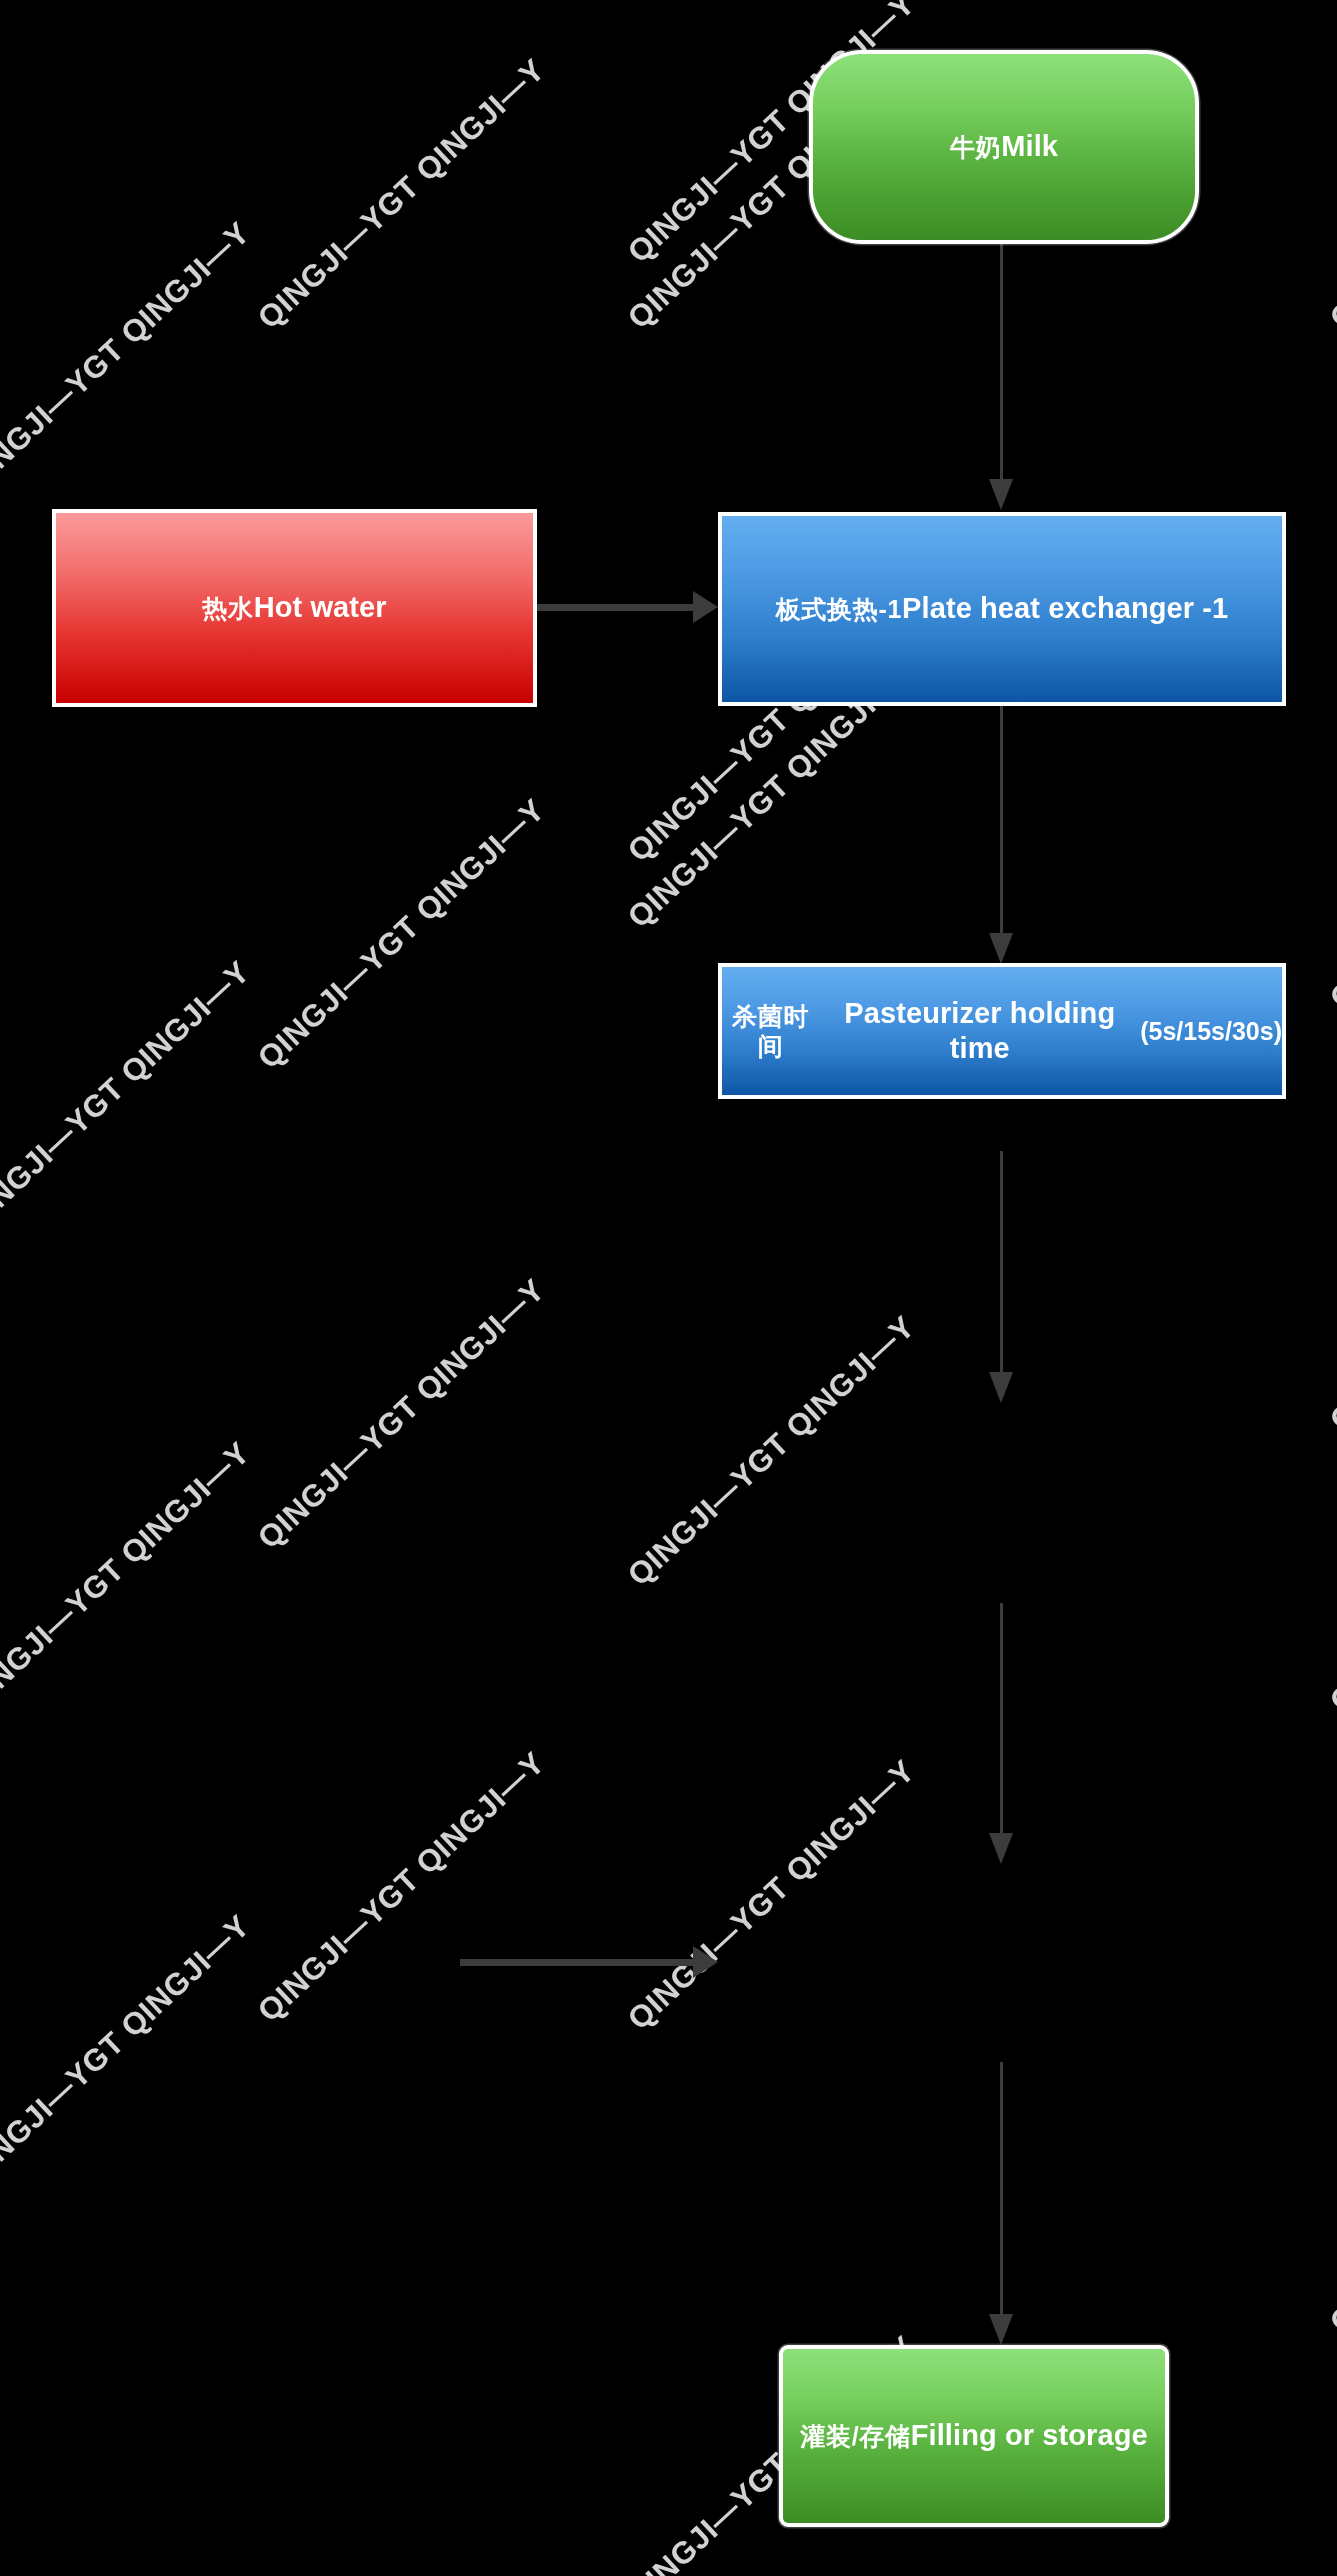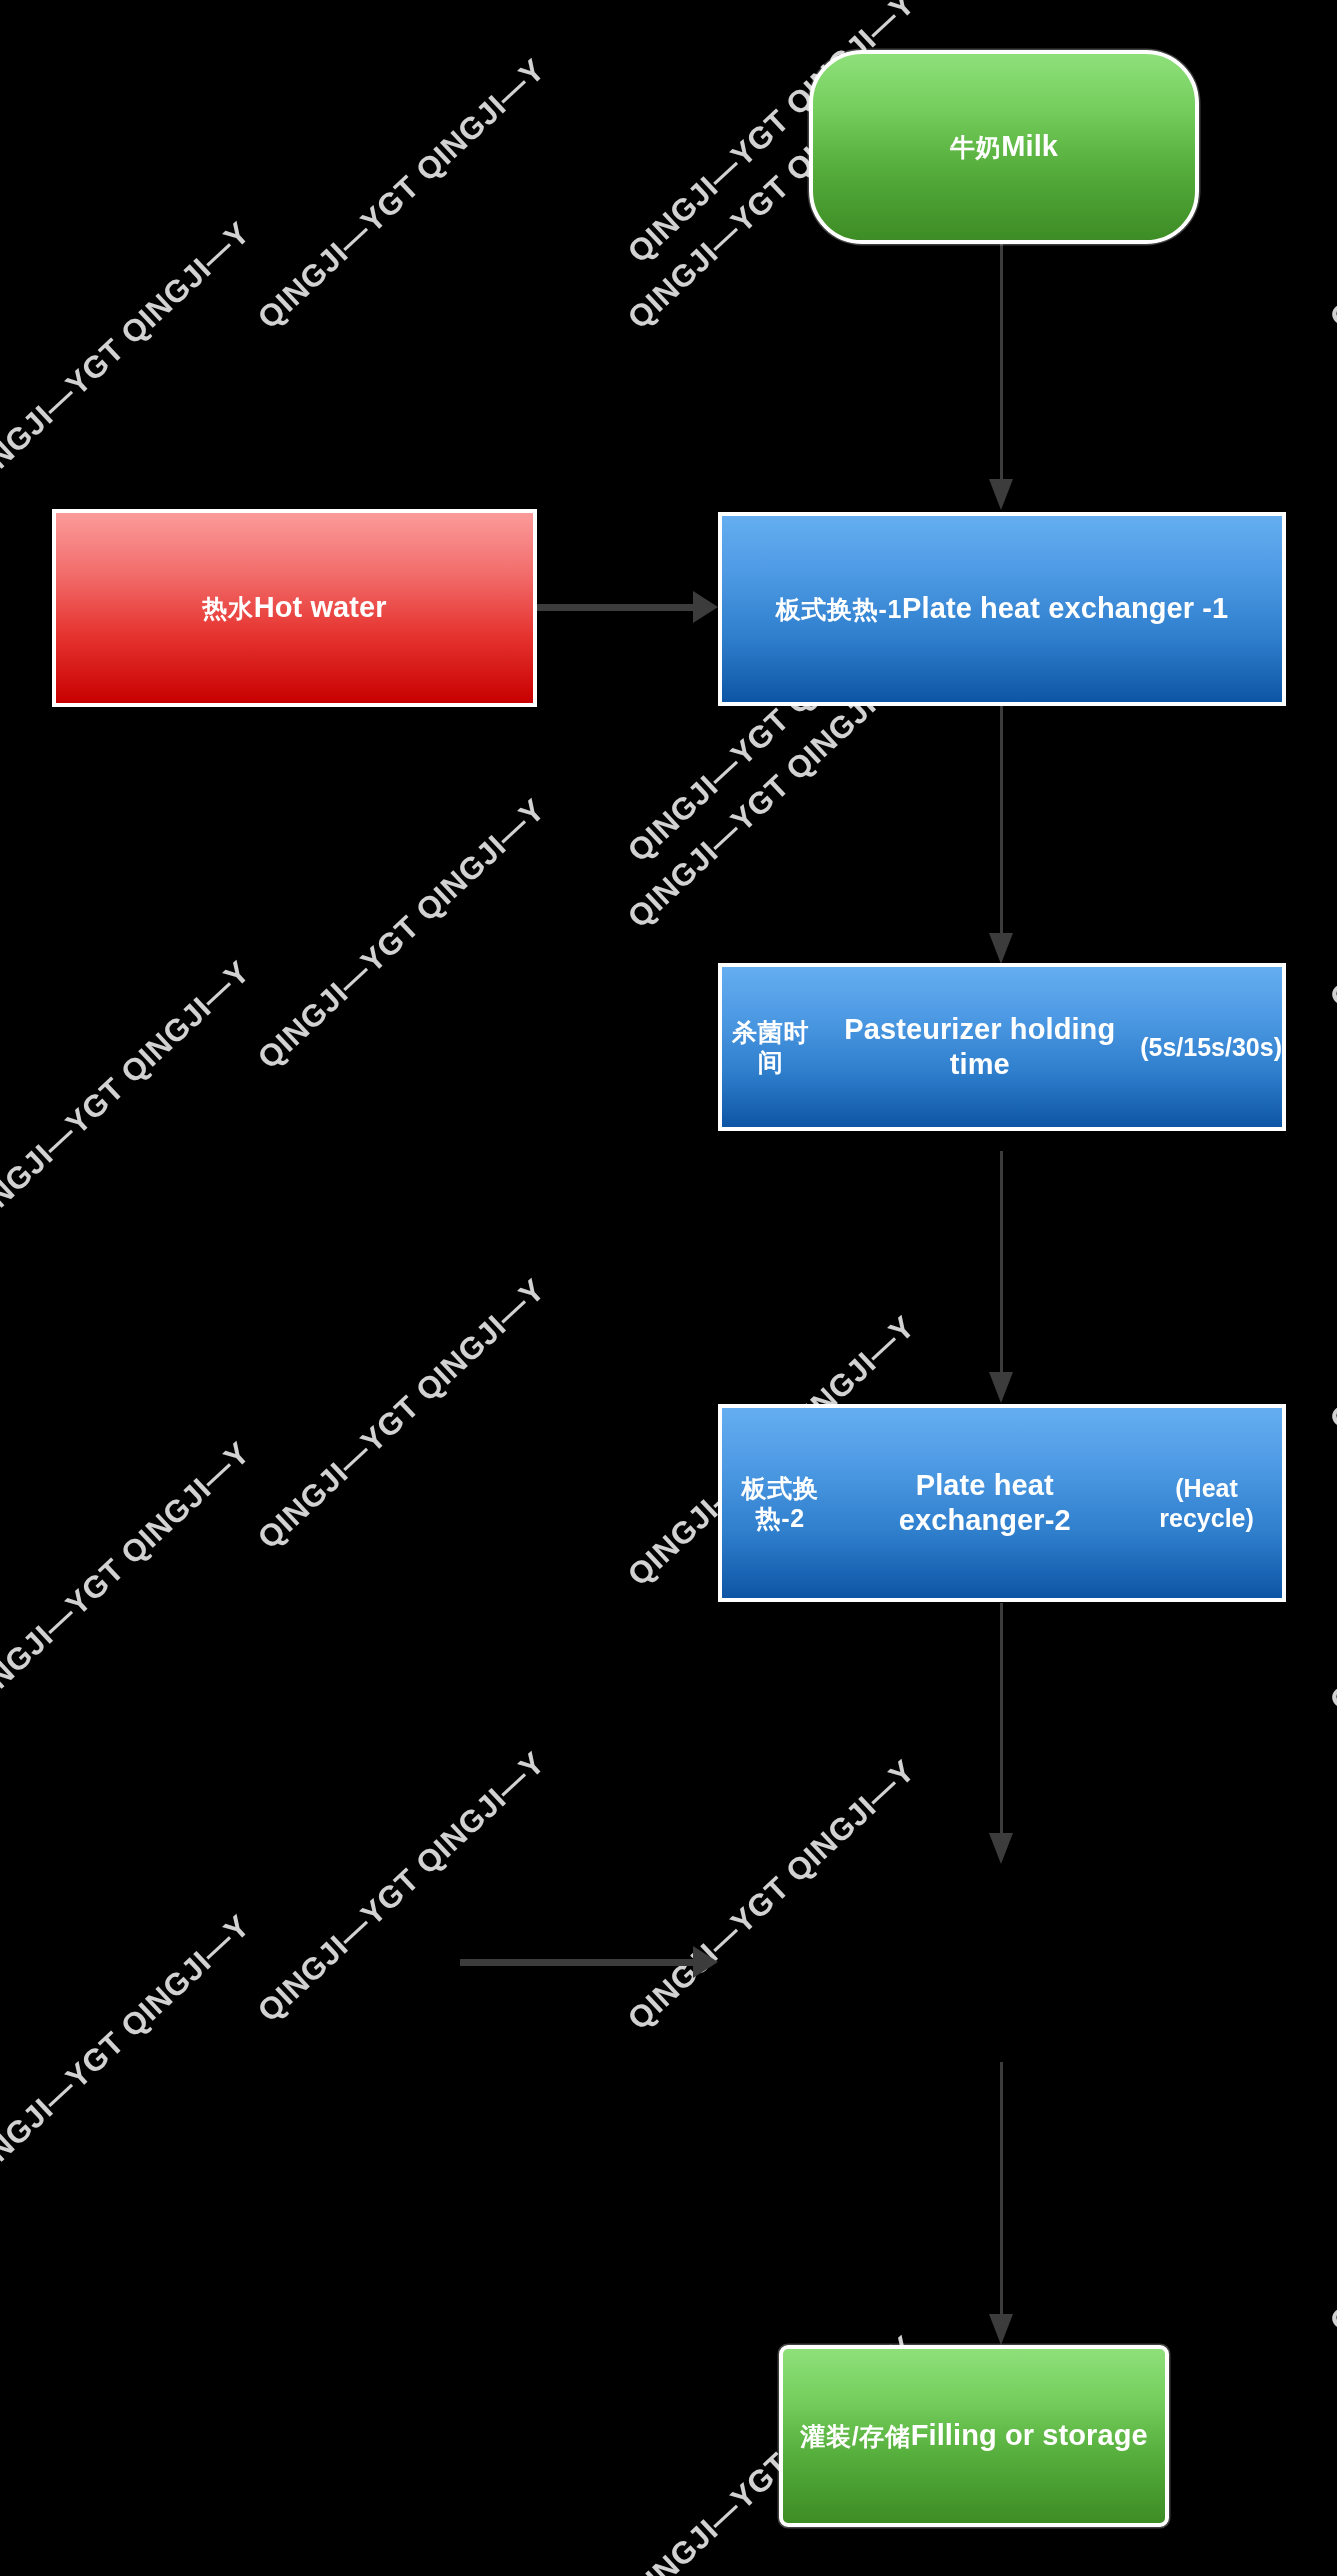--- a/index.html
+++ b/index.html
@@ -146,31 +146,26 @@
   <div class="node node-hot" style="left:52px; top:509px; width:485px; height:198px;">
     <div class="cn">热水</div>
     <div class="en">Hot water</div>
   </div>
 
   <div class="node node-process" style="left:718px; top:512px; width:568px; height:194px;">
     <div class="cn">板式换热-1</div>
     <div class="en">Plate heat exchanger -1</div>
   </div>
 
-  <div class="node node-process" style="left:718px; top:963px; width:568px; height:168px;">
+  <div class="node node-process" style="left:718px; top:963px; width:568px; height:136px;">
     <div class="cn">杀菌时间</div>
     <div class="en">Pasteurizer holding time</div>
     <div class="en2">(5s/15s/30s)</div>
   </div>
 
-  <div class="node node-process" style="left:718px; top:1404px; width:568px; height:198px;">
-    <div class="cn">板式换热-2</div>
-    <div class="en">Plate heat exchanger-2</div>
-    <div class="en2">(Heat recycle)</div>
-  </div>
 
 
 
   <div class="node node-terminator" style="left:779px; top:2345px; width:390px; height:182px;border-radius:9px;">
     <div class="cn">灌装/存储</div>
     <div class="en">Filling or storage</div>
   </div>
 
   <div class="vline" style="left:1000px; top:244px; height:237px;"></div>
   <div class="vhead" style="left:989px; top:479px;"></div>

